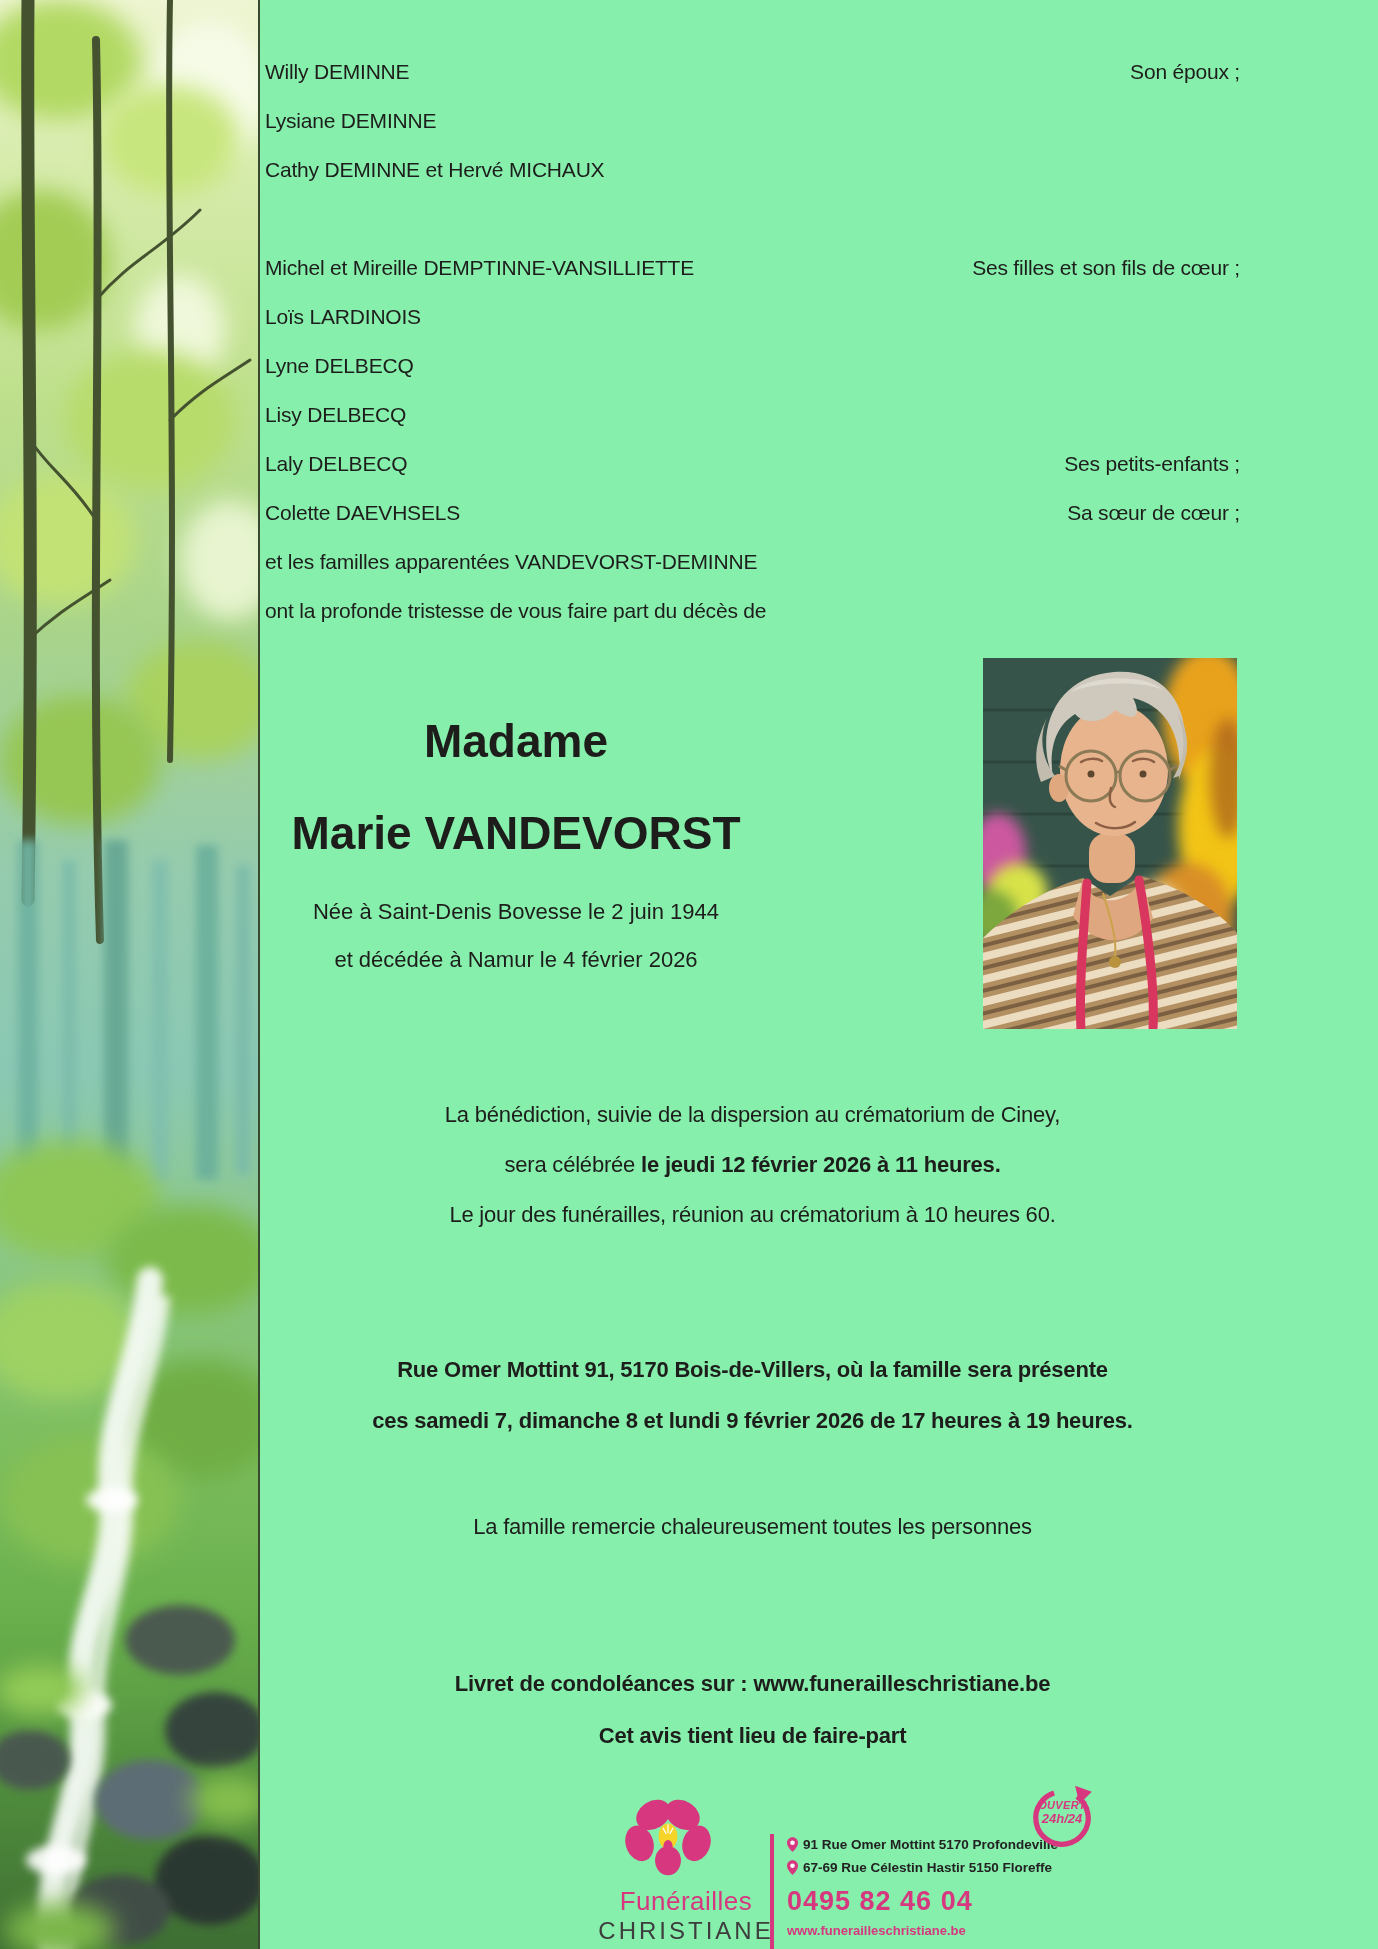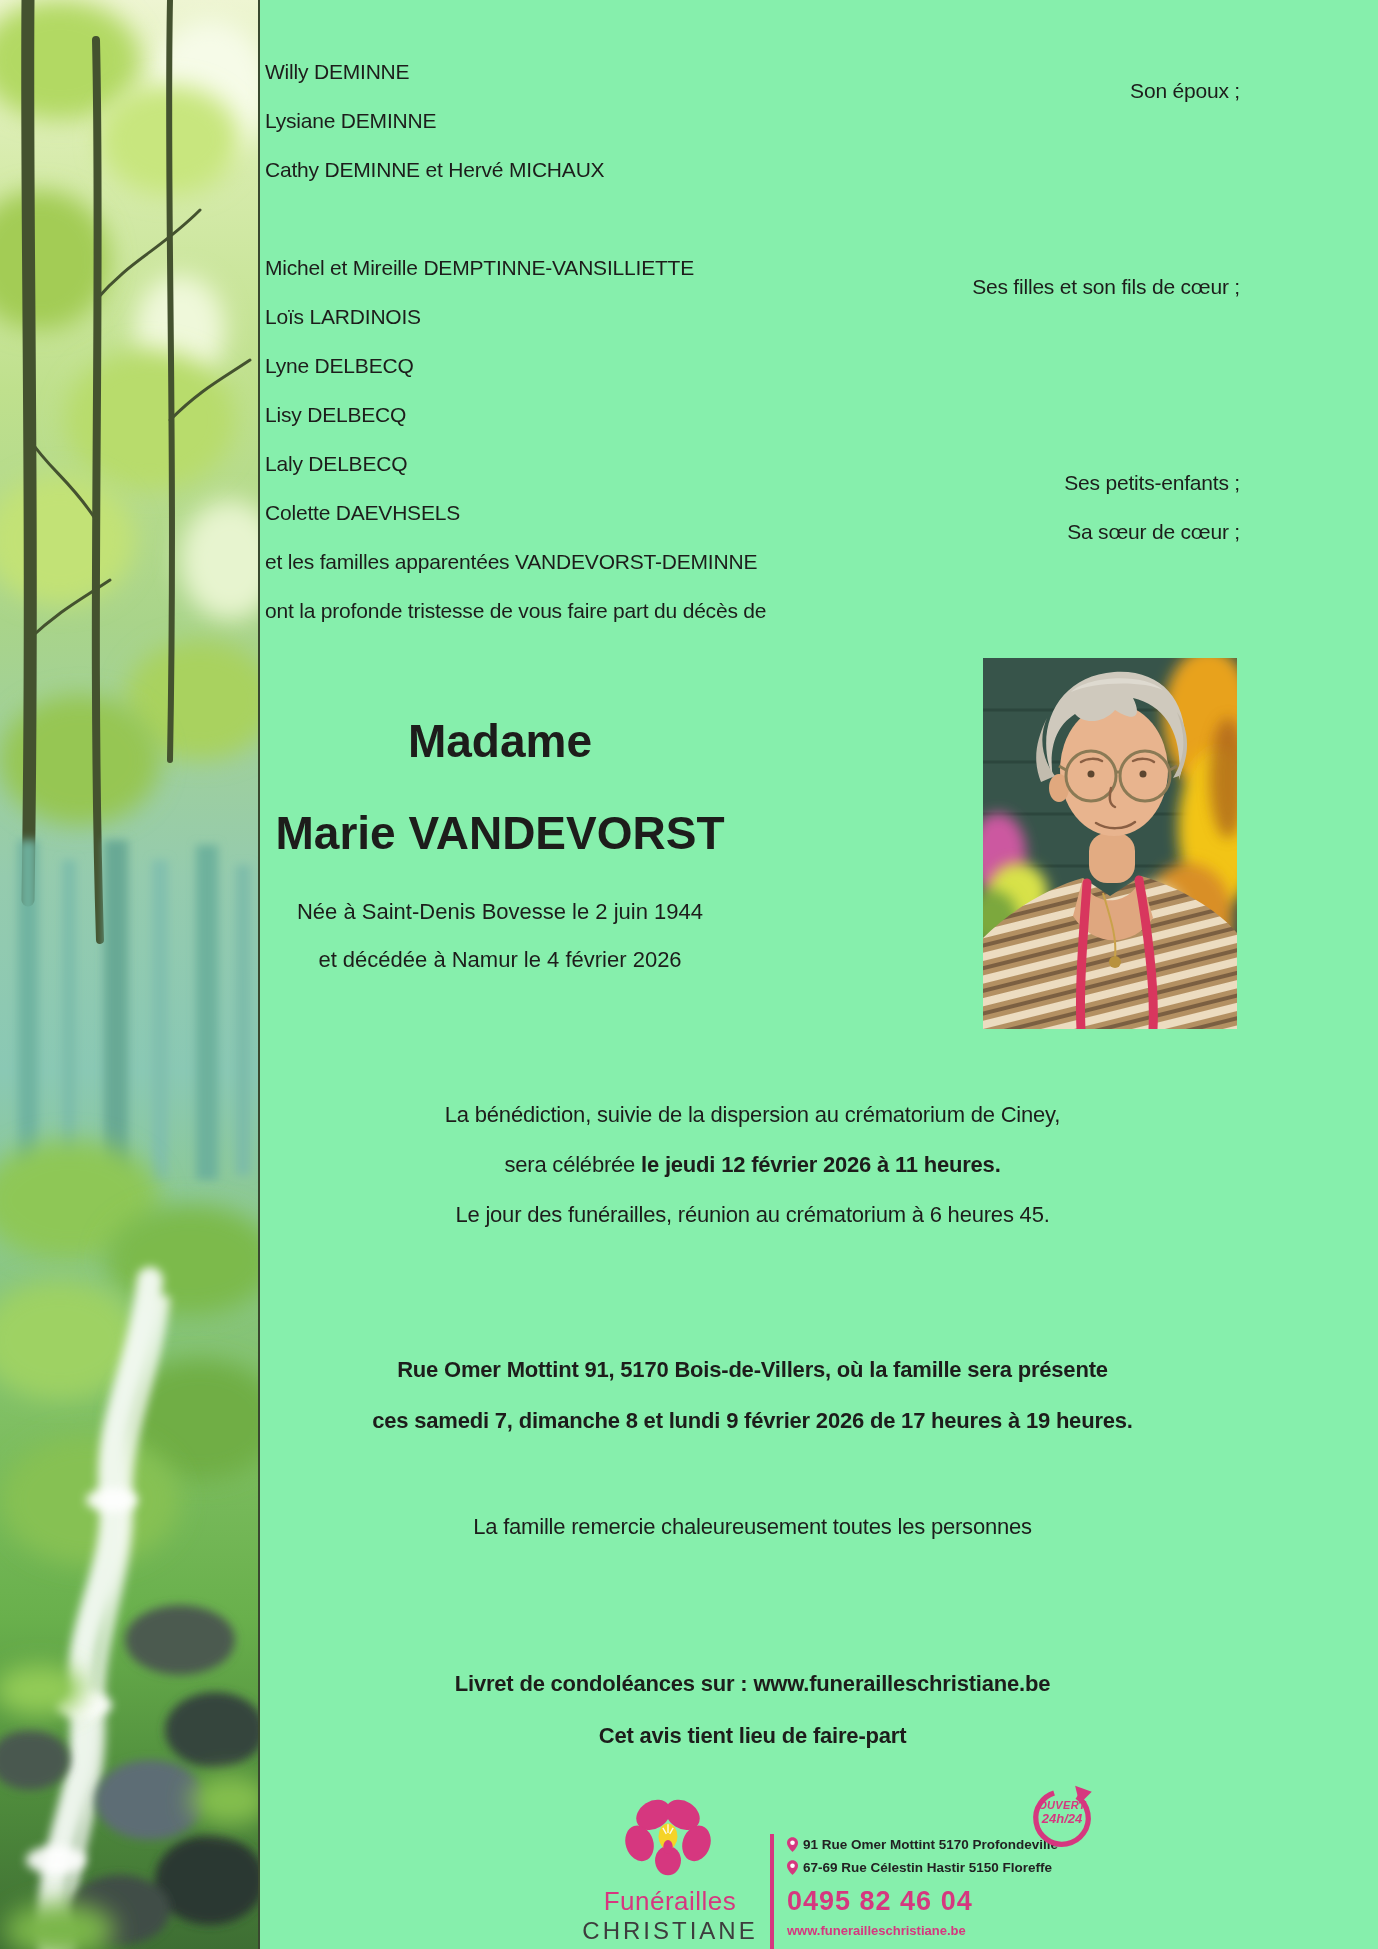--- a/index.html
+++ b/index.html
@@ -7,29 +7,29 @@
     position:relative; width:1378px; height:1949px; background:#86efac;
     font-family:"Liberation Sans", sans-serif; color:#1d1d1b; overflow:hidden;
   }
   
   .strip { position:absolute; left:0; top:0; width:258px; height:1949px; border-right:2px solid #39482f; }
   .strip svg { display:block; width:100%; height:100%; }
   
   .frow { position:absolute; left:265px; width:975px; height:28px;
           display:flex; justify-content:space-between; font-size:21px; letter-spacing:-0.2px; white-space:nowrap; }
   .frow .fname { text-align:left; }
-  .frow .frel  { text-align:right;margin-top:19px; }
+  .frow .frel  { text-align:right; }
   .frow.indent .fname { padding-left:142px; }
   
   .title-col { position:absolute; left:245px; width:510px; text-align:center; }
   .civility { top:714px; font-size:46px; font-weight:bold; letter-spacing:0px; }
   .dname    { top:806px; font-size:46px; font-weight:bold; letter-spacing:0px; }
   .birth    { top:899px; font-size:22px; }
   .death    { top:947px; font-size:22px; }
-  .title-col > div, .abs { position:absolute; left:0; width:100%; }
+  .title-col > div, .abs { position:absolute; left:16px; width:100%; }
   
   .photo { position:absolute; left:983px; top:658px; width:254px; height:371px; overflow:hidden; }
   .photo svg { display:block; width:100%; height:100%; }
   
   .cline { position:absolute; left:265px; width:975px; text-align:center;
            font-size:22px; letter-spacing:-0.2px; white-space:nowrap; }
   .cline.b, .cline .b { font-weight:bold; }
   
   .orchid { position:absolute; left:622px; top:1795px; width:92px; height:82px; }
   .brandbox { position:absolute; left:542px; width:256px; text-align:center; }
@@ -255,21 +255,21 @@
         <path d="M104,225 C100,280 96,330 98,371"></path>
         <path d="M156,222 C166,280 172,330 170,371"></path>
       </g>
       <path d="M120,235 C128,262 134,280 132,300" stroke="#c9a24a" stroke-width="2" fill="none"></path>
       <circle cx="132" cy="304" r="6" fill="#b8923d"></circle>
     </svg>
   </div>
 
   <div class="cline" style="top:1102px">La bénédiction, suivie de la dispersion au crématorium de Ciney,</div>
   <div class="cline" style="top:1152px"><span>sera célébrée </span><span class="b">le jeudi 12 février 2026 à 11 heures.</span></div>
-  <div class="cline" style="top:1202px">Le jour des funérailles, réunion au crématorium à 6 heures 45.</div>
+  <div class="cline" style="top:1202px">Le jour des funérailles, réunion au crématorium à 10 heures 60.</div>
 
   <div class="cline b" style="top:1357px">Rue Omer Mottint 91, 5170 Bois-de-Villers, où la famille sera présente</div>
   <div class="cline b" style="top:1408px">ces samedi 7, dimanche 8 et lundi 9 février 2026 de 17 heures à 19 heures.</div>
 
   <div class="cline" style="top:1514px">La famille remercie chaleureusement toutes les personnes</div>
 
   <div class="cline b" style="top:1671px">Livret de condoléances sur : www.funerailleschristiane.be</div>
   <div class="cline b" style="top:1723px">Cet avis tient lieu de faire-part</div>
 
   <svg class="orchid" viewBox="0 0 100 95">

